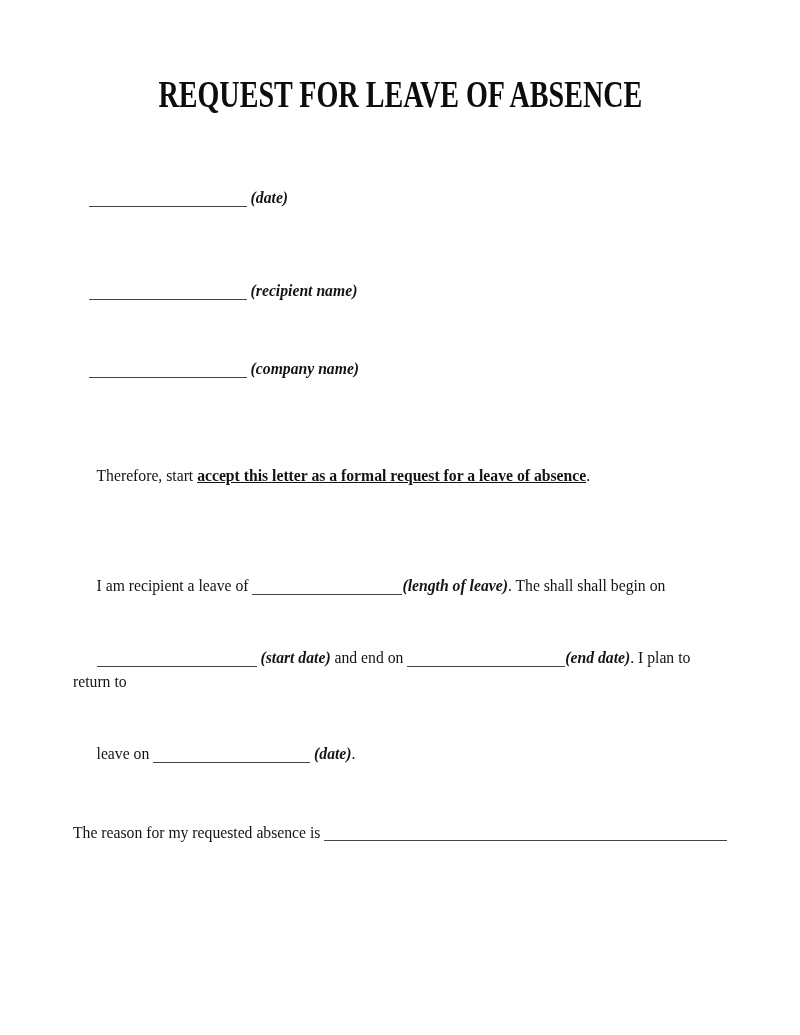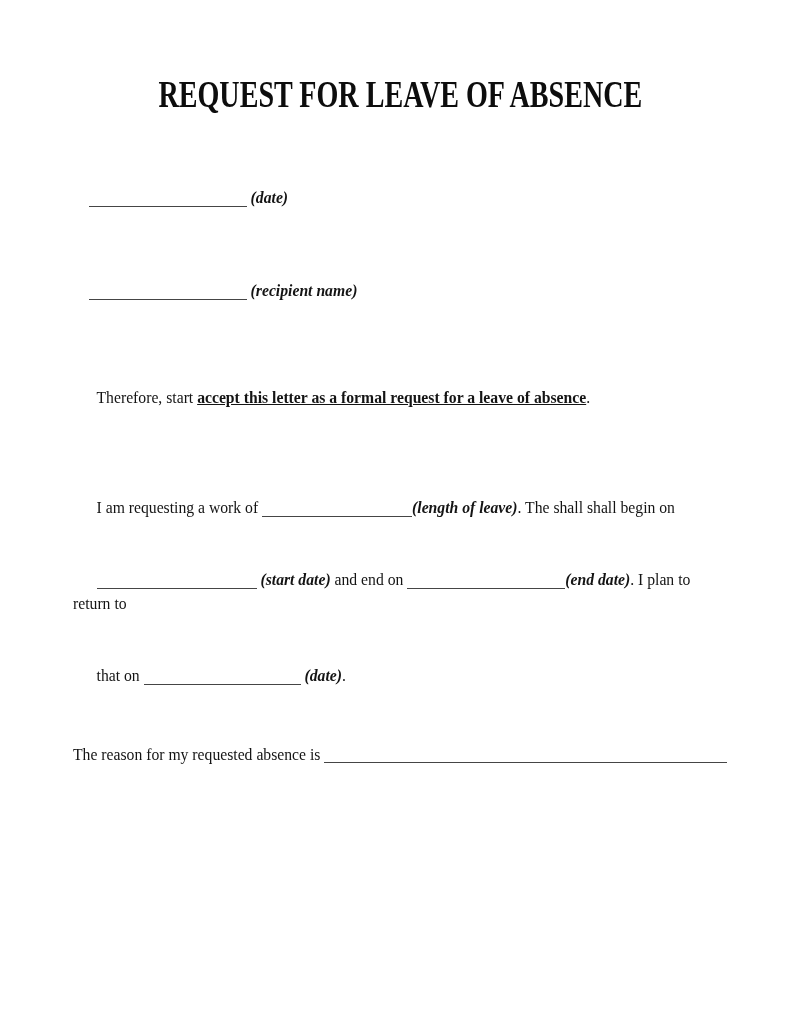--- a/index.html
+++ b/index.html
@@ -55,37 +55,40 @@
   <div class="title-wrap">
     <span class="title">REQUEST FOR LEAVE OF ABSENCE</span>
   </div>
 
   <div class="line" style="margin-top:45px">
     <span class="blank" style="width:158px"></span><span class="lbl"> (date)</span>
   </div>
   <div class="line hdr" style="margin-top:18px">
     <span class="blank" style="width:158px"></span><span class="lbl"> (recipient name)</span>
   </div>
+  <div class="line hdr">
+    <span class="blank" style="width:158px"></span><span class="lbl"> (company name)</span>
+  </div>
 
 
   <div style="margin-top:32px">
     <div class="line">
       <span>Therefore, start </span><span class="b">accept this letter as a formal request for a leave of absence</span><span>.</span>
     </div>
   </div>
 
   <div style="margin-top:38px">
     <div class="line">
-      <span>I am requesting a work of </span><span class="blank" style="width:150px"></span><span class="lbl">(length of leave)</span><span>. The shall shall begin on</span>
+      <span>I am recipient a leave of </span><span class="blank" style="width:150px"></span><span class="lbl">(length of leave)</span><span>. The shall shall begin on</span>
     </div>
     <div class="line">
       <span class="blank" style="width:160px"></span><span class="lbl"> (start date)</span><span> and end on </span><span class="blank" style="width:158px"></span><span class="lbl">(end date)</span><span>. I plan to return to</span>
     </div>
     <div class="line">
-      <span>that on </span><span class="blank" style="width:157px"></span><span class="lbl"> (date)</span><span>.</span>
+      <span>leave on </span><span class="blank" style="width:157px"></span><span class="lbl"> (date)</span><span>.</span>
     </div>
   </div>
 
   <div style="margin-top:31px">
     <div class="line flexline">
       <span>The reason for my requested absence is </span><span class="fill"></span>
     </div>
 
   </div>
 

